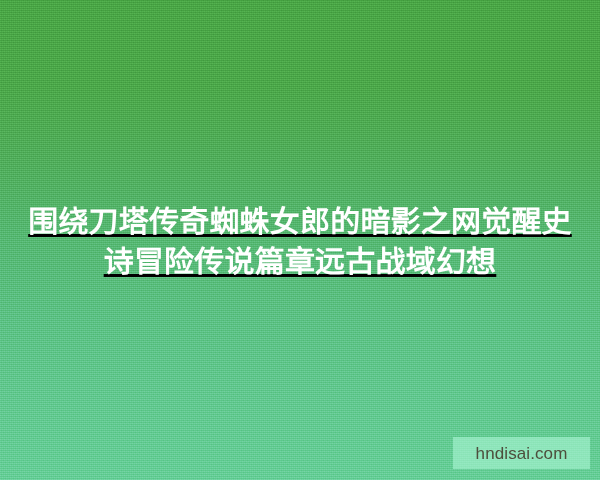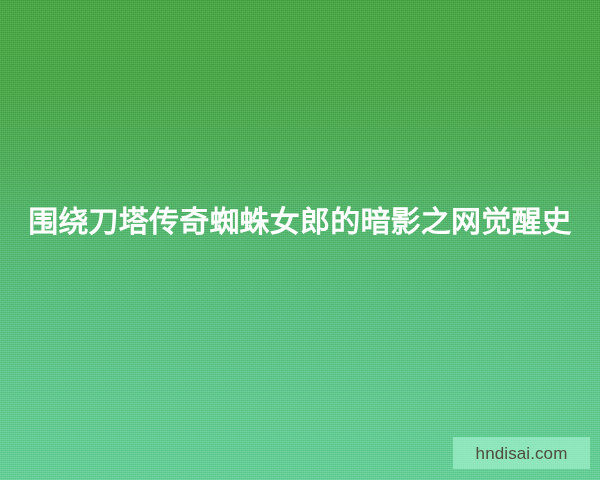--- a/index.html
+++ b/index.html
@@ -52,20 +52,21 @@
 
   #headline-block {
     position: absolute;
     left: 0;
     right: 0;
     top: 202px;
     text-align: center;
     padding: 0 28px;
     box-sizing: border-box;
     z-index: 3;
+    text-decoration: underline;
   }
 
   .headline-line {
     display: block;
     color: #ffffff;
     font-size: 30px;
     line-height: 40px;
     font-weight: 700;
     letter-spacing: 0.2px;
     white-space: nowrap;
@@ -96,19 +97,20 @@
 </style>
 </head>
 <body>
 
 <div id="canvas">
 
   <div id="noise-overlay"></div>
 
   <div id="headline-block">
     <span class="headline-line">围绕刀塔传奇蜘蛛女郎的暗影之网觉醒史</span>
+    <span class="headline-line">诗冒险传说篇章远古战域幻想</span>
   </div>
 
   <div id="watermark">
     <span id="watermark-text">hndisai.com</span>
   </div>
 
 </div>
 
 </body></html>

